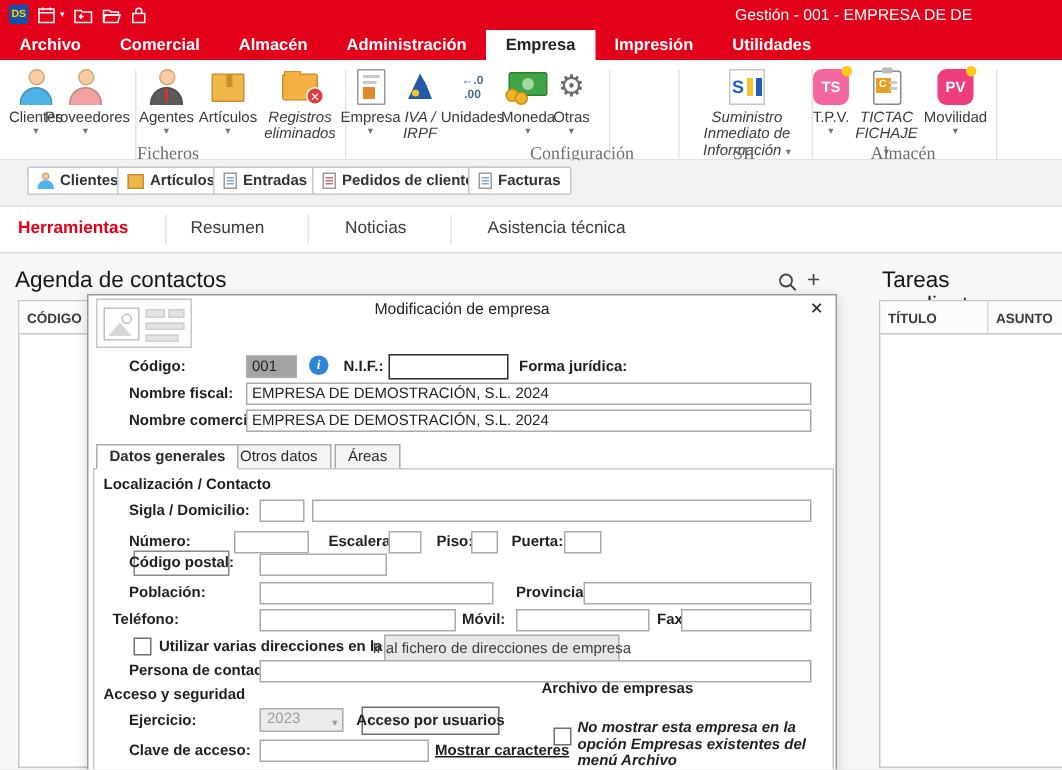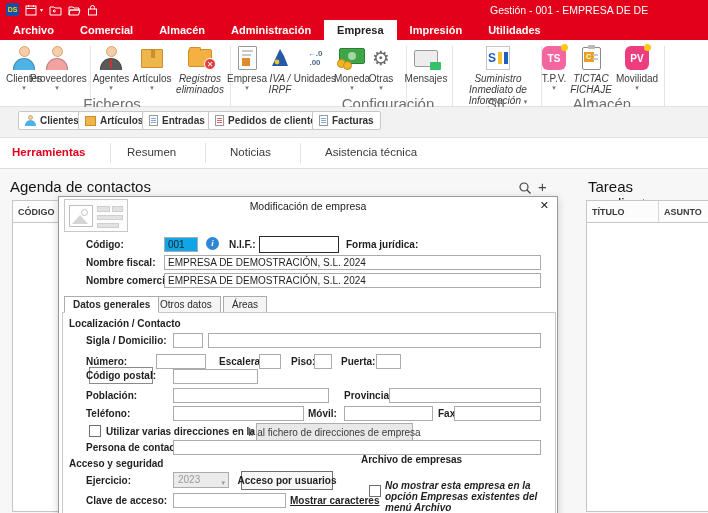--- a/index.html
+++ b/index.html
@@ -22,21 +22,21 @@
   .mtab.active { background:#fff; color:#222; }
 
   
   .ribbon { position:absolute; left:0; top:40px; width:708px; height:67px; background:#fff; border-bottom:1px solid #E2E2E2; }
   .ritem { position:absolute; top:3px; text-align:center; cursor:default; }
   .ricon { height:30px; display:flex; align-items:center; justify-content:center; }
   .rlabel { font-size:10px; line-height:11px; color:#3B3B3B; }
   .rarrow { font-size:7px; color:#777; line-height:8px; }
   .arr-inline { font-size:7px; color:#777; }
   .rdiv { position:absolute; top:6px; width:1px; height:85px; background:#E4E4E4; }
-  .rgroup { position:absolute; top:55px; font-size:15px; color:#6E6E6E; white-space:nowrap; transform:translateX(-50%); }
+  .rgroup { position:absolute; top:55px; font-size:12px; color:#6E6E6E; white-space:nowrap; transform:translateX(-50%);font-family:Liberation Serif, serif; }
 
   
   .person { position:relative; width:24px; height:24px; }
   .person .head { position:absolute; left:6.5px; top:0; width:11px; height:11px; border-radius:50%; background:#F6CDA6; border:1px solid #D9A46F; }
   .person .body { position:absolute; left:1px; top:12px; width:22px; height:12px; border-radius:11px 11px 0 0; border:1px solid rgba(0,0,0,.2); border-bottom:none; }
   .person .tie { position:absolute; left:11px; top:13px; width:2px; height:9px; background:#D0342C; }
   .box-ic { width:22px; height:19px; background:#EFB74A; border:1px solid #C98F2F; position:relative; border-radius:1px; }
   .box-ic:before { content:""; position:absolute; left:9px; top:0; width:4px; height:8px; background:#C98F2F; }
   .folder-ic { position:relative; width:24px; height:18px; background:#F4B042; border:1px solid #D18F23; border-radius:2px; }
   .folder-ic:before { content:""; position:absolute; left:0; top:-3px; width:10px; height:3px; background:#F4B042; border:1px solid #D18F23; border-bottom:none; border-radius:2px 2px 0 0; }
@@ -99,21 +99,21 @@
   .pic-ph { position:absolute; left:4px; top:5px; width:24px; height:22px; border:1px solid #BFBFBF; background:#fff; }
   .pic-ph:before { content:""; position:absolute; right:4px; top:3px; width:5px; height:5px; border:1px solid #BFBFBF; border-radius:50%; }
   .pic-ph:after { content:""; position:absolute; left:2px; bottom:2px; width:0; height:0;
                   border-left:8px solid transparent; border-right:8px solid transparent; border-bottom:9px solid #D6D6D6; }
   .pic-bar { position:absolute; background:#E2E2E2; border:1px solid #CFCFCF; }
 
   .lbl { position:absolute; font-size:10px; font-weight:bold; color:#1F1F1F; white-space:nowrap; }
   .sec { position:absolute; font-size:10px; font-weight:bold; color:#1F1F1F; white-space:nowrap; }
   .inp { position:absolute; height:15px; background:#fff; border:1px solid #ABABAB; font-size:10px; line-height:13px; padding:0 3px;
          color:#1F1F1F; white-space:nowrap; overflow:hidden; }
-  .inp.gray { background:#0ea5e9; }
+  .inp.gray { background:#a3a3a3; }
   .inp.focus { border:1px solid #2B2B2B; }
   .combo { position:absolute; height:16px; background:#fff; border:1px solid #ABABAB; font-size:10px; line-height:14px; padding:0 14px 0 4px;
            color:#1F1F1F; white-space:nowrap; overflow:hidden; }
   .combo .ca { position:absolute; right:3px; top:3px; font-size:7px; color:#666; }
   .combo.gray { background:#EBEBEB; color:#9A9A9A; } .combo.gray .ca{ color:#9A9A9A; }
   .info-i { position:absolute; width:13px; height:13px; border-radius:50%; background:#2E86D4; color:#fff; font-size:9px; font-weight:bold;
             font-family:"Liberation Serif",serif; text-align:center; line-height:13px; font-style:italic; }
   .dtab { position:absolute; top:99px; height:17px; border:1px solid #ACACAC; background:#F5F5F5; font-size:10px; color:#2A2A2A;
           display:flex; align-items:center; padding:0 8px; cursor:default; }
   .dtab.active { background:#fff; border-bottom:1px solid #fff; z-index:2; font-weight:bold; }
@@ -254,26 +254,20 @@
       <div class="rarrow">▾</div>
     </div>
     <div class="ritem" style="left:364px;width:34px">
       <div class="ricon">
           <span class="gear-g">⚙</span>
         </div>
       <div class="rlabel">Otras</div>
       <div class="rarrow">▾</div>
     </div>
     <div class="rdiv" style="left:406px"></div>
-    <div class="ritem" style="left:403px;width:46px">
-      <div class="ricon">
-          <span class="msg-ic"></span>
-        </div>
-      <div class="rlabel">Mensajes</div>
-    </div>
     <div class="rdiv" style="left:452px"></div>
     <div class="ritem" style="left:454px;width:88px">
       <div class="ricon">
         <span class="sii-ic">
             <b>S</b>
             <span class="sii-bar" style="background:#F2C230"></span>
             <span class="sii-bar" style="background:#1F5FBF"></span>
           </span>
       </div>
       <div class="rlabel wrap2"><span>Suministro Inmediato de Información</span> <span class="arr-inline">▾</span></div>
@@ -429,21 +423,21 @@
     <div class="inp" style="left:317px;top:157px;width:25px"></div>
 
     <div class="dbtn outline" style="left:30px;top:170px;width:64px;height:17px">Código postal:</div>
     <div class="inp" style="left:114px;top:172px;width:85px"></div>
 
     <div class="lbl" style="left:27px;top:193px">Población:</div>
     <div class="inp" style="left:114px;top:191px;width:156px"></div>
     <div class="lbl" style="left:285px;top:193px">Provincia:</div>
     <div class="inp" style="left:330px;top:191px;width:152px"></div>
 
-    <div class="lbl" style="left:27px;top:211px">Teléfono:</div>
+    <div class="lbl" style="left:16px;top:211px">Teléfono:</div>
     <div class="inp" style="left:114px;top:209px;width:131px"></div>
     <div class="lbl" style="left:249px;top:211px">Móvil:</div>
     <div class="inp" style="left:285px;top:209px;width:89px"></div>
     <div class="lbl" style="left:379px;top:211px">Fax:</div>
     <div class="inp" style="left:395px;top:209px;width:87px"></div>
 
     <div class="cb" style="left:30px;top:228px"></div>
     <div class="cb-lbl" style="left:47px;top:229px">Utilizar varias direcciones en la empresa</div>
     <div class="dbtn gray" style="left:197px;top:226px;width:157px;height:18px">Ir al fichero de direcciones de empresa</div>
 

